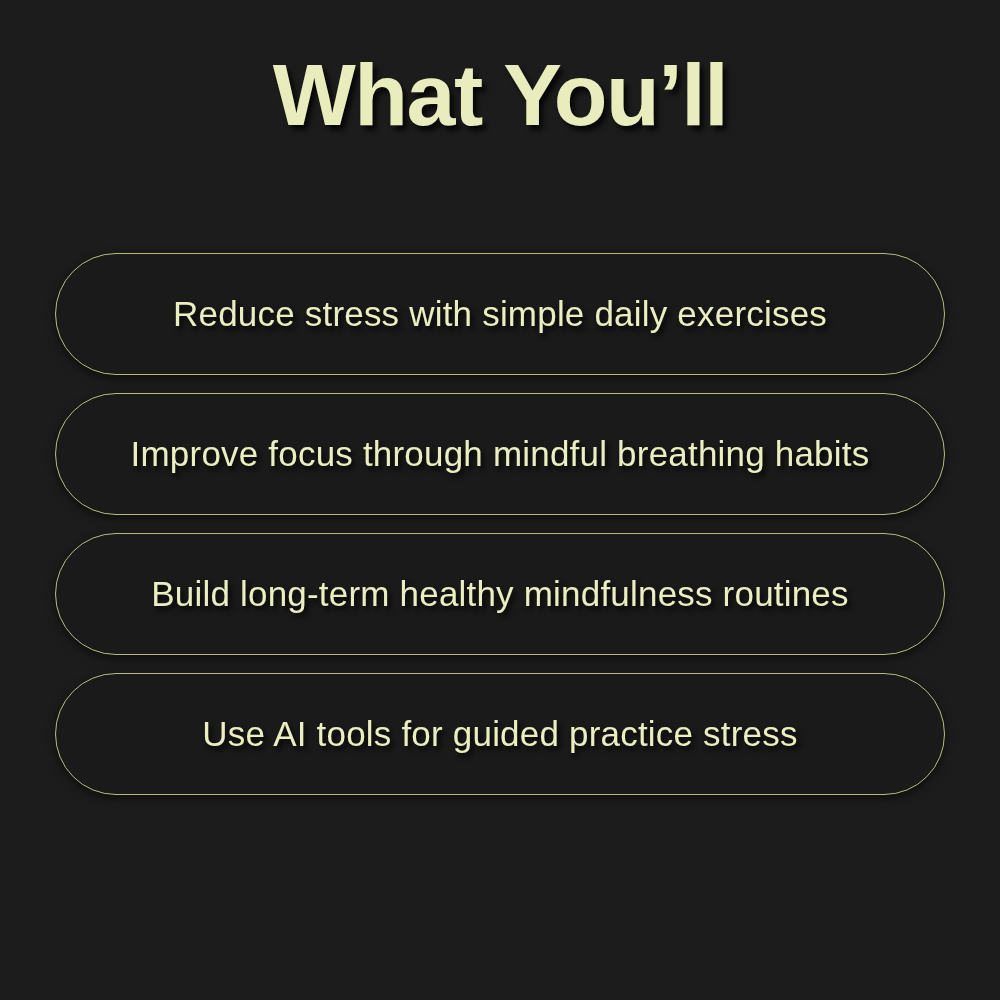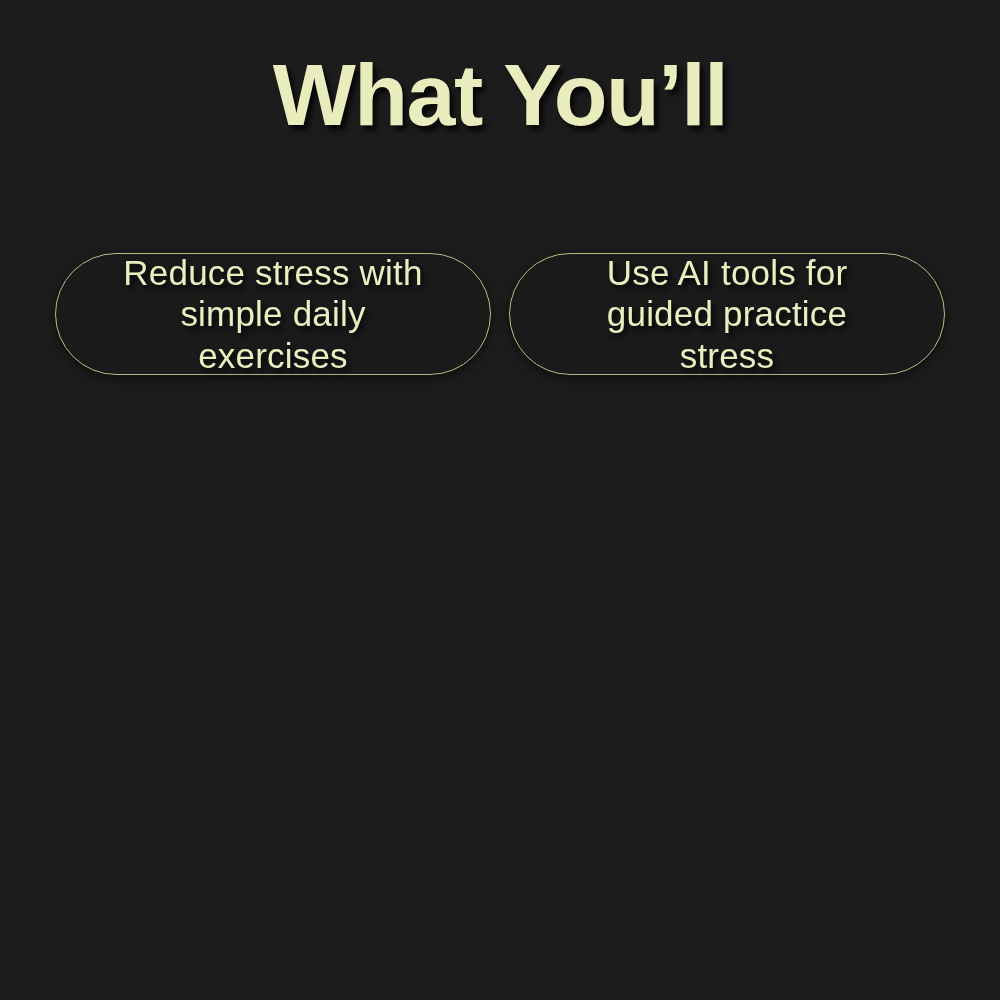--- a/index.html
+++ b/index.html
@@ -46,21 +46,21 @@
     white-space: nowrap;
   }
 
   
   .pill-list {
     position: absolute;
     top: 253px;
     left: 55px;
     width: 890px;
     display: flex;
-    flex-direction: row;
+    flex-direction: column;
     gap: 18px;
   }
 
   .pill {
     box-sizing: border-box;
     width: 890px;
     height: 122px;
     border: 1.4px solid #b9bb82;
     border-radius: 61px;
     background: #1a1a1a;
@@ -93,21 +93,27 @@
   <h1 class="heading">
     <span class="hline">What You’ll</span>
   </h1>
 
   <div class="pill-list">
 
     <div class="pill">
       <span class="pill-label">Reduce stress with simple daily exercises</span>
     </div>
 
+    <div class="pill">
+      <span class="pill-label">Improve focus through mindful breathing habits</span>
+    </div>
 
 
+    <div class="pill">
+      <span class="pill-label">Build long-term healthy mindfulness routines</span>
+    </div>
 
     <div class="pill">
       <span class="pill-label">Use AI tools for guided practice stress</span>
     </div>
 
   </div>
 </div>
 
 </body></html>

